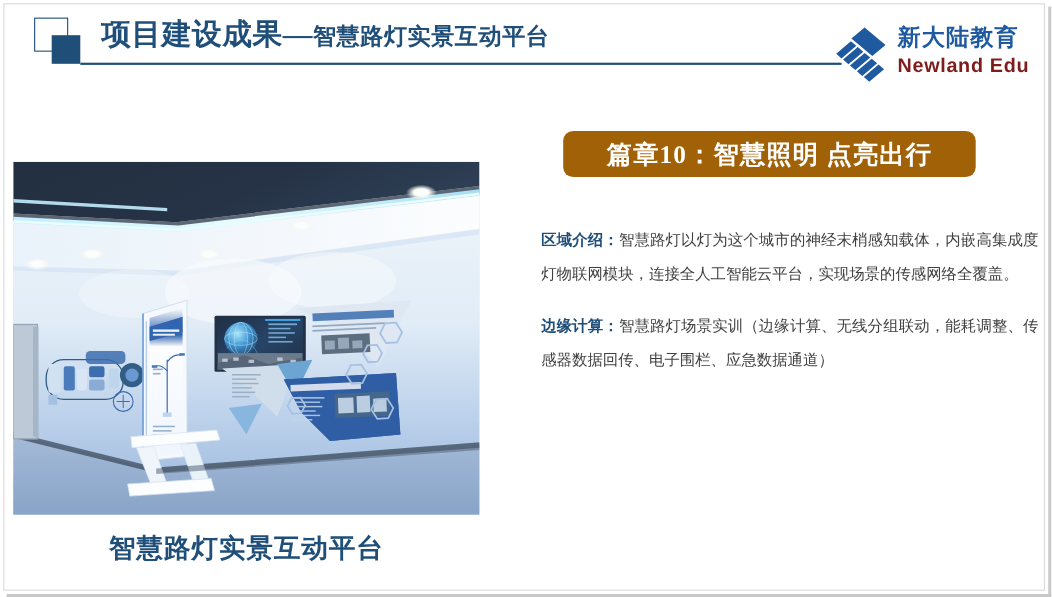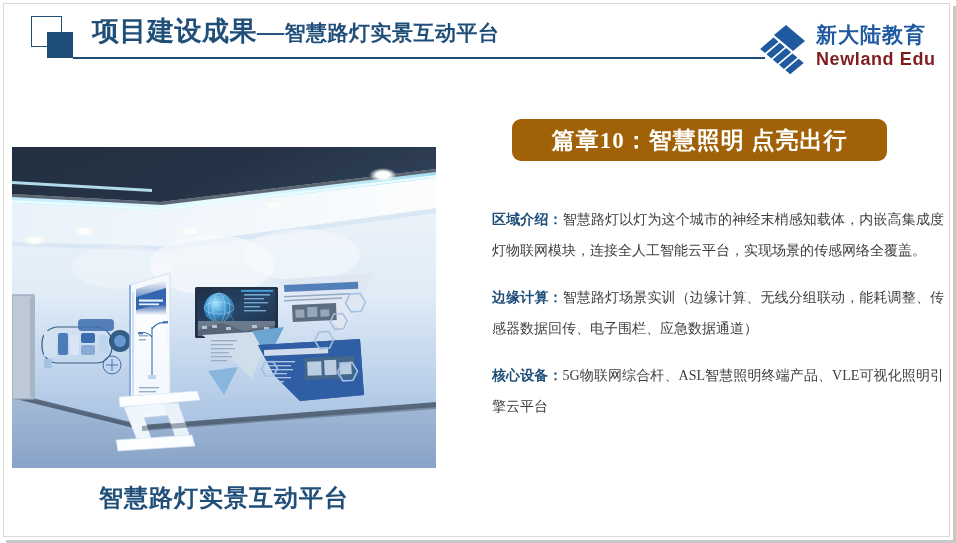--- a/index.html
+++ b/index.html
@@ -464,16 +464,15 @@
 
   <div id="chapter-banner">
     <span id="chapter-banner-label">篇章10：智慧照明 点亮出行</span>
   </div>
 
   <div id="body-text">
     <p class="para"><span class="para-label">区域介绍：</span><span>智慧路灯以灯为这个城市的神经末梢感知载体，内嵌高集成度灯物联网模块，连接全人工智能云平台，实现场景的传感网络全覆盖。</span></p>
 
     <p class="para"><span class="para-label">边缘计算：</span><span>智慧路灯场景实训（边缘计算、无线分组联动，能耗调整、传感器数据回传、电子围栏、应急数据通道）</span></p>
 
-    <p class="para"><span class="para-label">核心设备：</span><span>5G物联网综合杆、ASL智慧照明终端产品、VLE可视化照明引擎云平台</span></p>
   </div>
 
 </div>
 
 </body></html>

